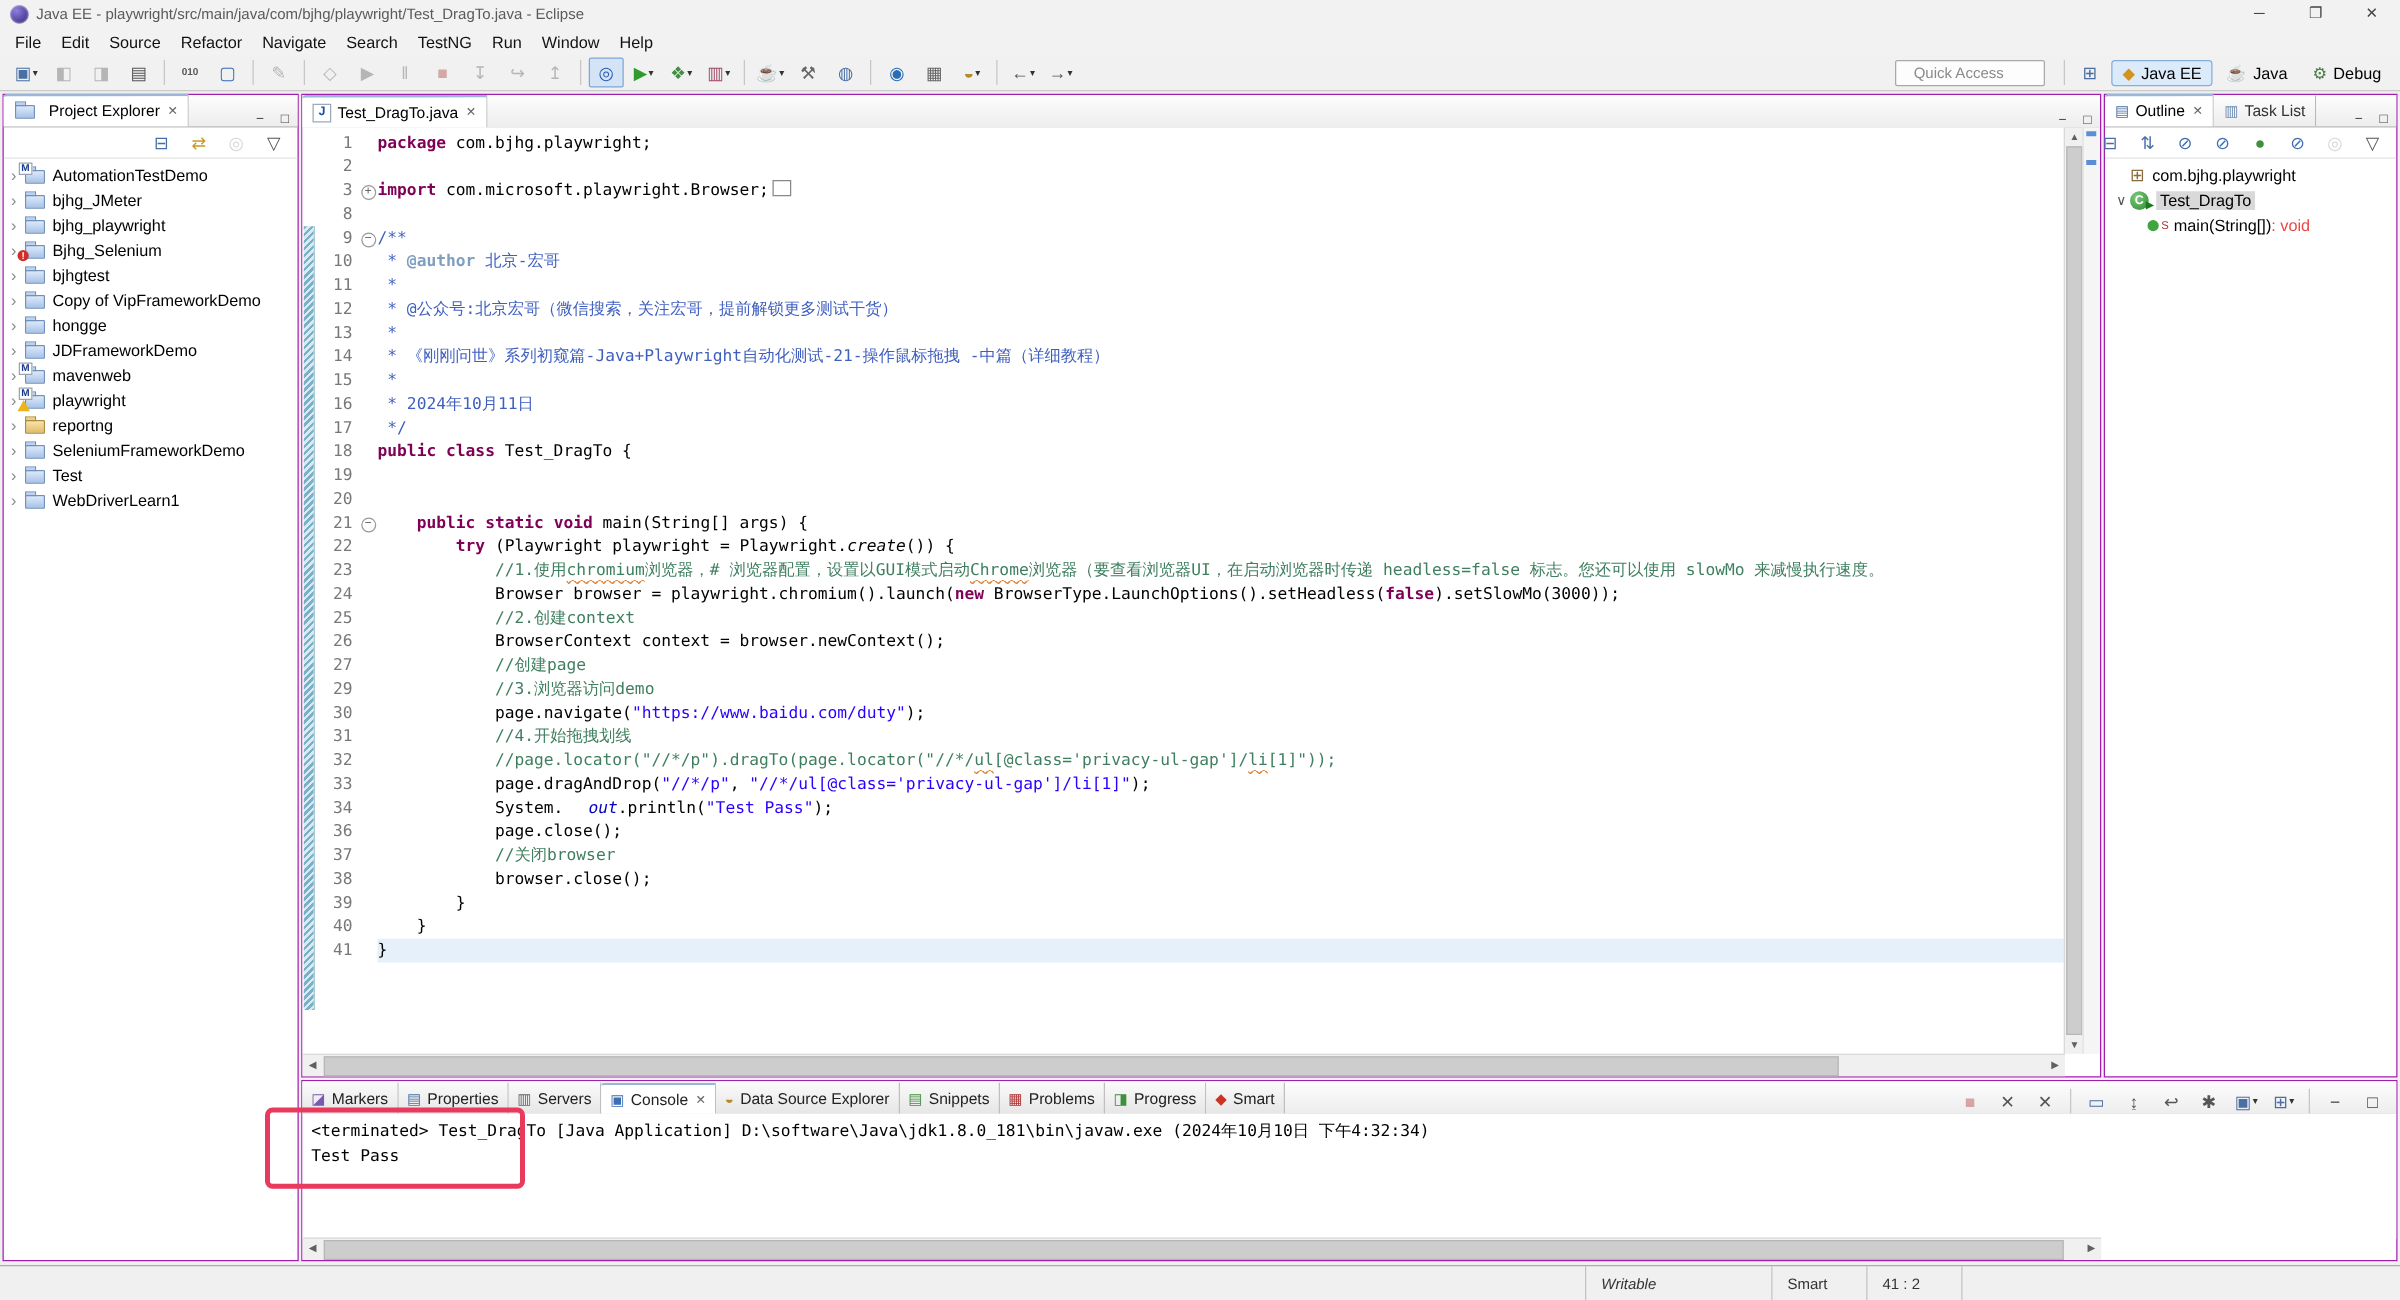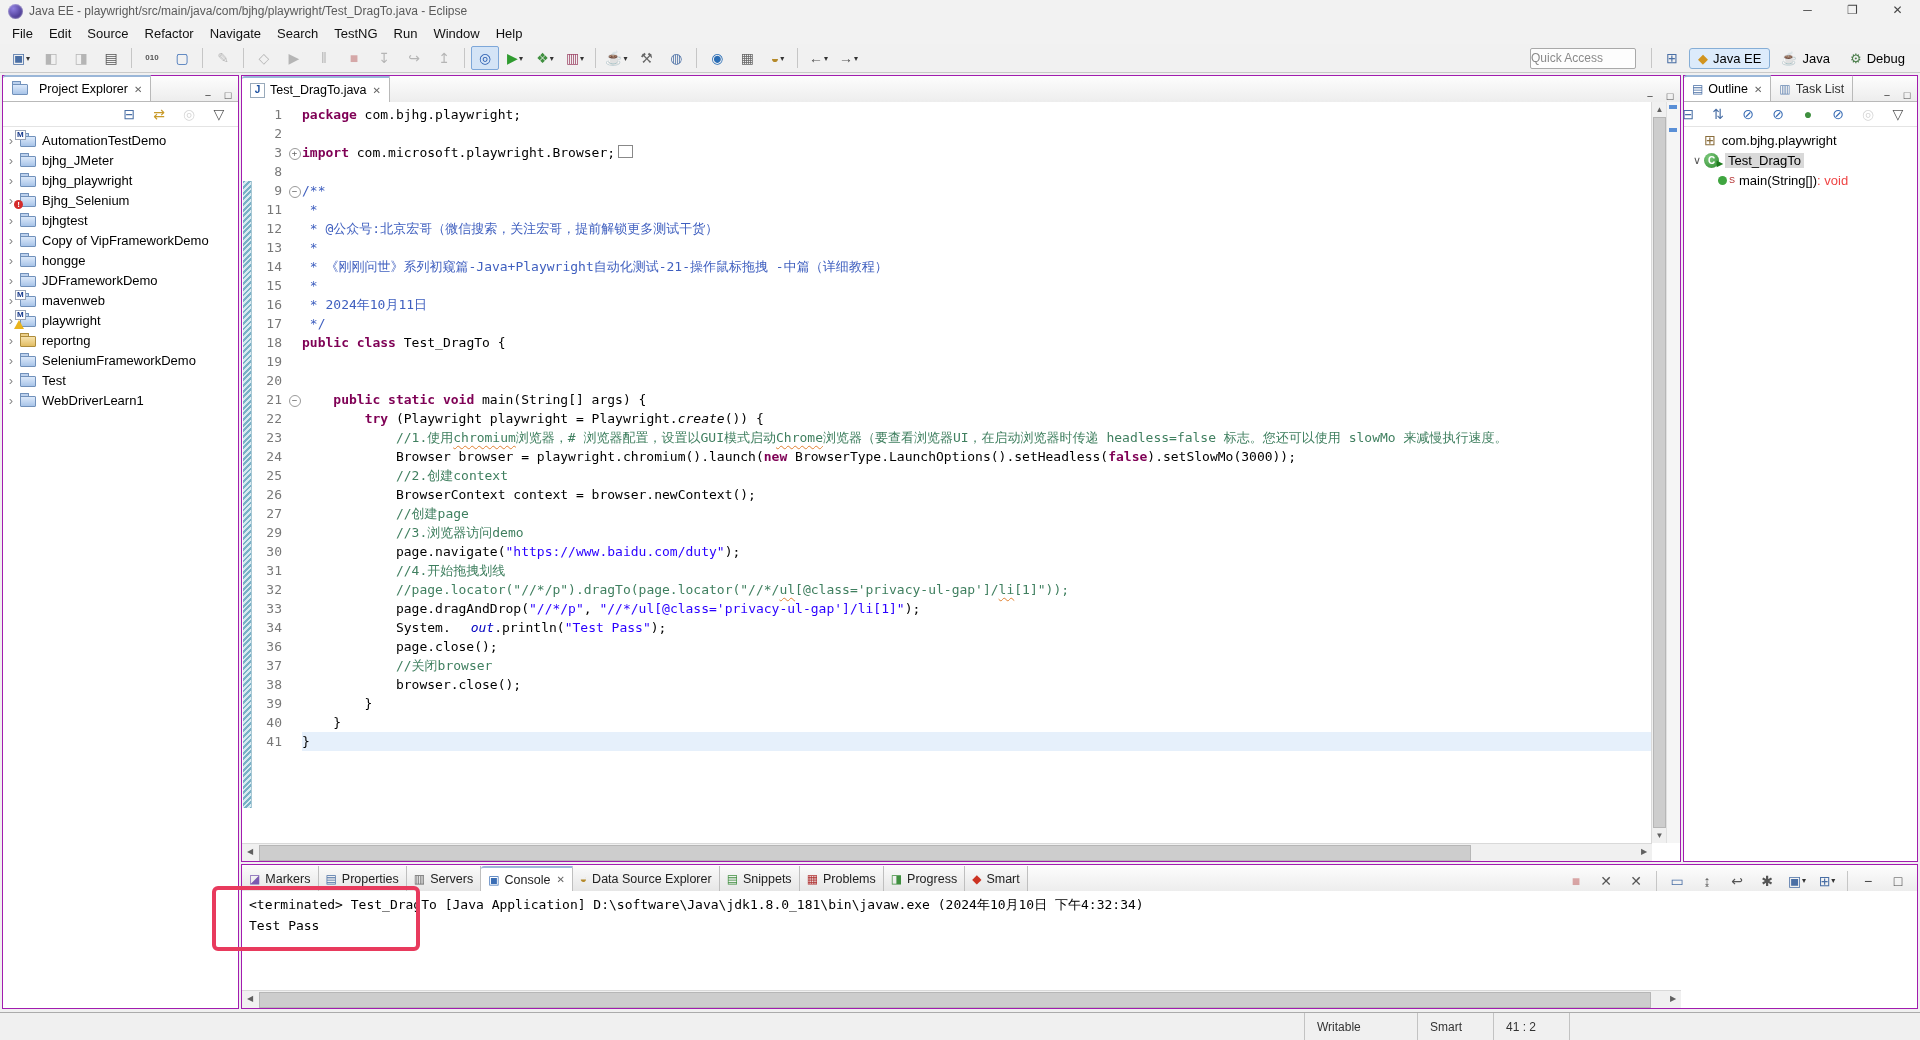--- a/index.html
+++ b/index.html
@@ -21,21 +21,21 @@
     display:flex;align-items:center;padding:0 6px;box-sizing:border-box;}
   .tb-btn{height:22px;min-width:22px;display:flex;align-items:center;justify-content:center;
     border:1px solid transparent;border-radius:2px;margin:0 1px;padding:0 2px;}
   .tb-btn.pressed{background:#d4e4f6;border-color:#7da7d9;}
   .tb-btn.dis{opacity:.38;}
   .tb-glyph{font-size:14px;line-height:14px;}
   .tb-glyph.small{font-size:8px;font-weight:bold;letter-spacing:0;}
   .tb-caret{font-size:8px;color:#333;margin-left:1px;}
   .tb-sep{width:1px;height:20px;background:#c6c6c6;margin:0 5px;}
   .qa-box{width:104px;height:19px;border:1px solid #a9a9a9;background:#fdfdfd;border-radius:2px;
-    font-size:12px;color:#8a8a8a;line-height:19px;padding-left:0;margin-right:10px;}
+    font-size:12px;color:#8a8a8a;line-height:19px;padding-left:14px;margin-right:10px;}
   .tb-right{margin-left:auto;display:flex;align-items:center;}
   .persp{display:flex;align-items:center;font-size:13px;padding:2px 8px;border:1px solid transparent;border-radius:3px;margin-left:2px;white-space:nowrap;}
   .persp.active{background:#dcebfb;border-color:#86aed6;}
   .persp .pg{margin-right:5px;font-size:13px;}
   
   .panel{background:#ffffff;border:1px solid #a21caf;box-sizing:border-box;}
   .tabstrip{height:25px;border-bottom:1px solid #b9b9b9;background:linear-gradient(#fdfdfd,#ededed);
     display:flex;align-items:flex-end;}
   .vtab{display:flex;align-items:center;height:24px;padding:0 8px;font-size:12.5px;background:#fff;
     border-right:1px solid #b9b9b9;border-top:2px solid #9ab6d8;border-top-left-radius:3px;}
@@ -450,20 +450,25 @@
         <span class="ln">8</span>
         <span class="foldc"></span>
         <span class="codewrap"></span>
       </div>
       <div class="cl">
         <span class="ln">9</span>
         <span class="foldc"><span class="foldg">−</span></span>
         <span class="codewrap"><span class="tk-jd">/**</span></span>
       </div>
       <div class="cl">
+        <span class="ln">10</span>
+        <span class="foldc"></span>
+        <span class="codewrap"><span class="tk-jd"> * </span><span class="tk-jdt">@author</span><span class="tk-jd"> 北京-宏哥</span></span>
+      </div>
+      <div class="cl">
         <span class="ln">11</span>
         <span class="foldc"></span>
         <span class="codewrap"><span class="tk-jd"> *</span></span>
       </div>
       <div class="cl">
         <span class="ln">12</span>
         <span class="foldc"></span>
         <span class="codewrap"><span class="tk-jd"> * @公众号:北京宏哥（微信搜索，关注宏哥，提前解锁更多测试干货）</span></span>
       </div>
       <div class="cl">
@@ -768,16 +773,16 @@
   <div class="chsb">
     <div class="la abs" style="left:0;width:16px;height:16px;text-align:center;line-height:16px;font-size:8px;color:#606060;">◀</div>
     <div class="abs" style="left:17px;top:1px;width:1390px;height:14px;background:#cdcdcd;border:1px solid #b6b6b6;"></div>
     <div class="abs" style="right:0;width:16px;height:16px;text-align:center;line-height:16px;font-size:8px;color:#606060;">▶</div>
   </div>
 </div>
 
 <div class="abs red-rect"></div>
 
 <div class="abs statusbar">
-  <div class="sb-cell" style="left:1304px;width:85px;">Writable</div>
+  <div class="sb-cell" style="left:1268px;width:85px;font-style:italic;">Writable</div>
   <div class="sb-cell" style="left:1417px;width:76px;">Smart Insert</div>
   <div class="sb-cell" style="left:1493px;width:77px;border-right:1px solid #c3c3c3;">41 : 2</div>
 </div>
 
 </body></html>

